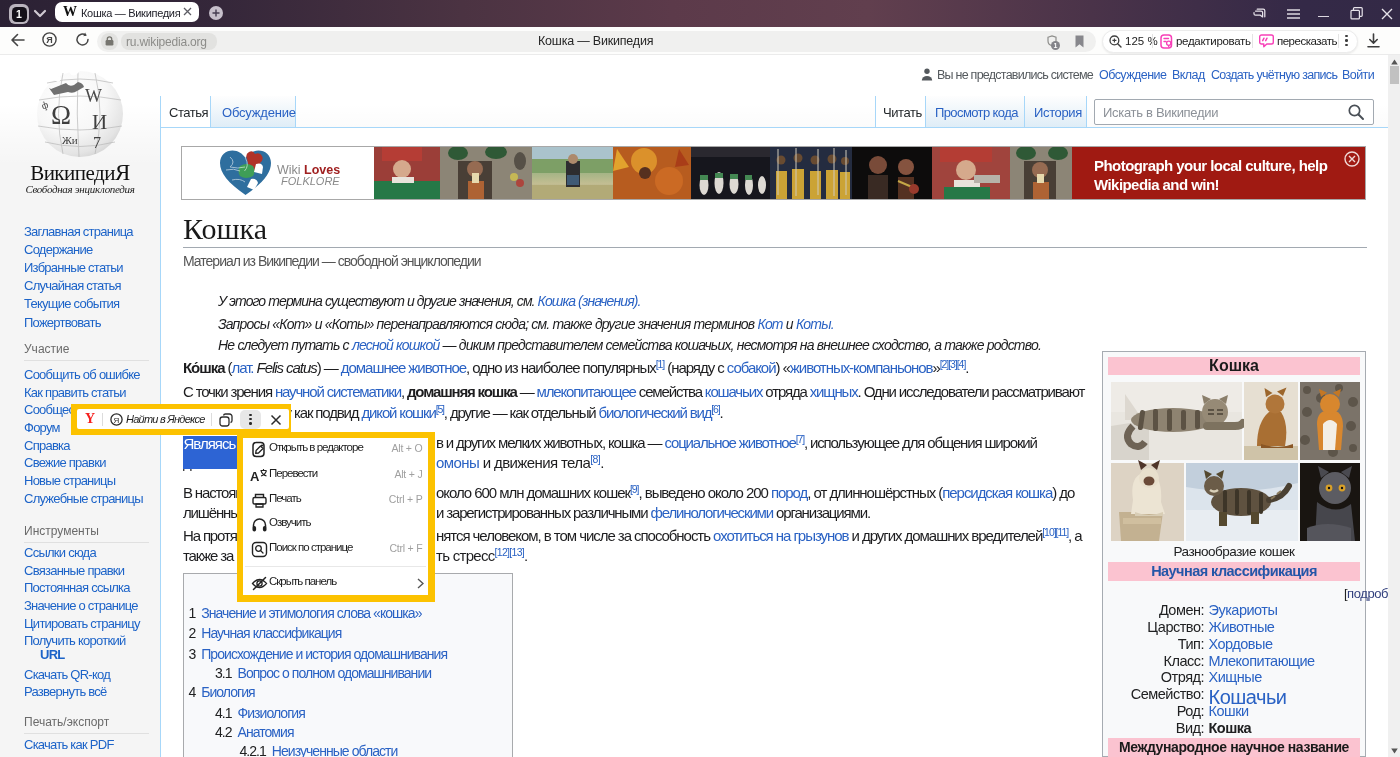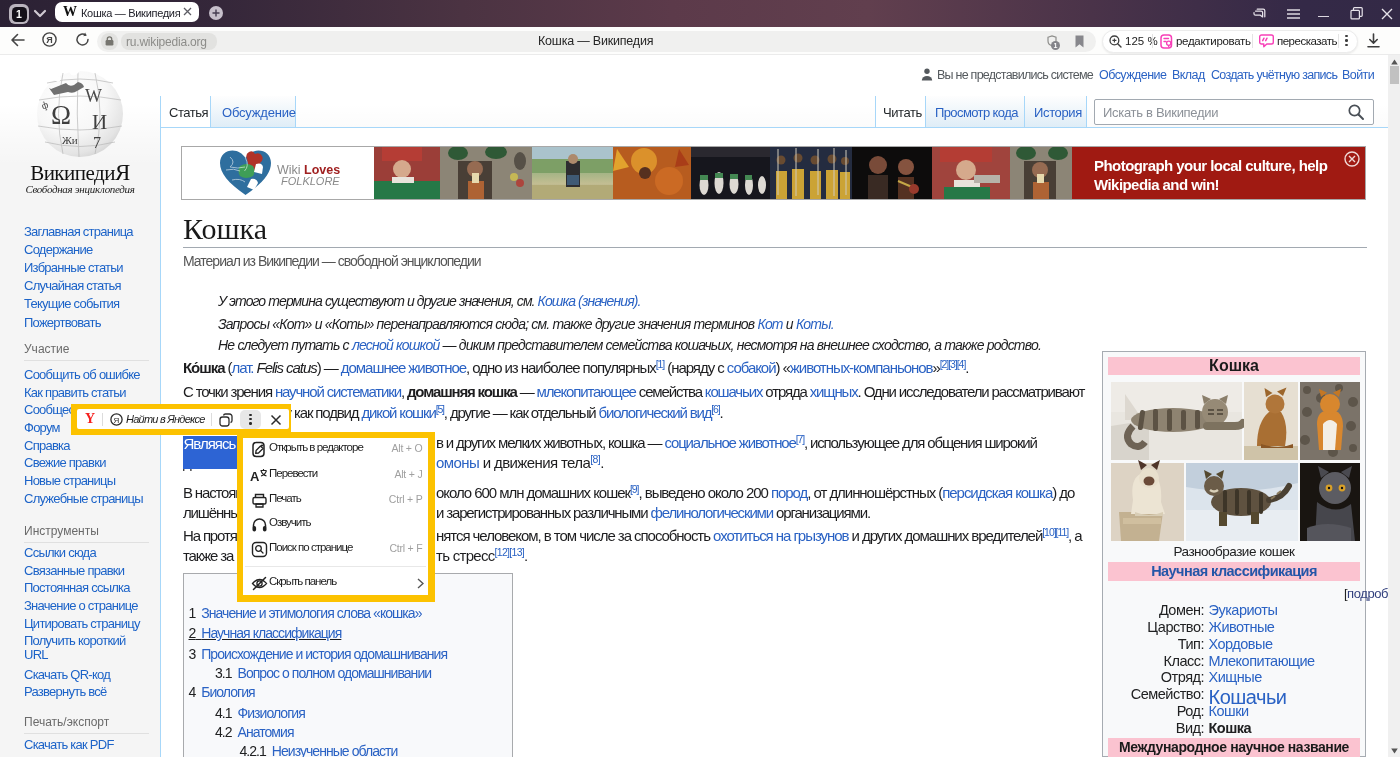--- a/index.html
+++ b/index.html
@@ -96,21 +96,21 @@
   <a class="sblink" style="left:24px;top:455px;">Свежие правки</a>
   <a class="sblink" style="left:24px;top:473px;">Новые страницы</a>
   <a class="sblink" style="left:24px;top:491px;">Служебные страницы</a>
   <div class="sbhead" style="left:24px;top:524px;width:125px;border-bottom:1px solid #e0e0e0;padding-bottom:4px;">Инструменты</div>
   <a class="sblink" style="left:24px;top:545px;">Ссылки сюда</a>
   <a class="sblink" style="left:24px;top:563px;">Связанные правки</a>
   <a class="sblink" style="left:24px;top:580px;">Постоянная ссылка</a>
   <a class="sblink" style="left:24px;top:598px;">Значение о странице</a>
   <a class="sblink" style="left:24px;top:616px;">Цитировать страницу</a>
   <a class="sblink" style="left:24px;top:633px;">Получить короткий</a>
-  <a class="sblink" style="left:24px;top:647px;">URL</a>
+  <a class="sblink" style="left:40px;top:647px;font-weight:bold;">URL</a>
   <a class="sblink" style="left:24px;top:667px;">Скачать QR-код</a>
   <a class="sblink" style="left:24px;top:684px;">Развернуть всё</a>
   <div class="sbhead" style="left:24px;top:715px;width:125px;border-bottom:1px solid #e0e0e0;padding-bottom:4px;">Печать/экспорт</div>
   <a class="sblink" style="left:24px;top:737px;">Скачать как PDF</a>
   <a class="sblink" style="left:24px;top:754px;">Версия для печати</a>
 
   <svg class="abs" style="left:921px;top:68px;" width="12" height="13" viewBox="0 0 12 13">
       <circle cx="6" cy="3.2" r="2.7" fill="#54595d"></circle>
       <path d="M0.8 12.5 a5.2 4.6 0 0 1 10.4 0 Z" fill="#54595d"></path>
     </svg>
@@ -305,21 +305,21 @@
   <div class="body-line" style="left:183px;top:502.8px;">лишённых шерсти (сфинксы), призна</div>
   <div class="body-line" id="p4l2" style="left:436px;top:502.8px;">и зарегистрированных различными <a>фелинологическими</a> организациями.</div>
   <div class="body-line" style="left:183px;top:525.7px;">На протяжении нескольких тысячел</div>
   <div class="body-line" id="p5l1" style="left:436px;top:525.7px;letter-spacing:-1.05px;">нятся человеком, в том числе за способность <a>охотиться на грызунов</a> и других домашних вредителей<sup>[10][11]</sup>, а</div>
   <div class="body-line" style="left:183px;top:545.8px;">также за</div>
   <div class="body-line" id="p5l2" style="left:436px;top:545.8px;letter-spacing:-0.7px;">ть стресс<sup>[12][13]</sup>.</div>
 
   <div class="abs" style="left:183px;top:573px;width:330px;height:190px;background:#f8f9fb;border:1px solid #a8aaad;"></div>
   <div class="abs nw" style="left:300px;top:580px;font-size:15.5px;font-weight:bold;color:#222;">Содержание</div>
   <div class="toc-line" id="toc1" style="left:188.5px;top:603.5px;"><span style="color:#202122;">1</span>&nbsp;&nbsp;<a>Значение и этимология слова «кошка»</a></div>
-  <div class="toc-line" id="toc2" style="left:188.5px;top:624.4px;text-decoration:underline;"><span style="color:#202122;">2</span>&nbsp;&nbsp;<a>Научная классификация</a></div>
+  <div class="toc-line" id="toc2" style="left:188.5px;top:624.4px;"><span style="color:#202122;">2</span>&nbsp;&nbsp;<a>Научная классификация</a></div>
   <div class="toc-line" id="toc3" style="left:188.5px;top:645px;"><span style="color:#202122;">3</span>&nbsp;&nbsp;<a>Происхождение и история одомашнивания</a></div>
   <div class="toc-line" id="toc31" style="left:215px;top:663.9px;"><span style="color:#202122;">3.1</span>&nbsp;&nbsp;<a>Вопрос о полном одомашнивании</a></div>
   <div class="toc-line" id="toc4" style="left:188.5px;top:683.4px;"><span style="color:#202122;">4</span>&nbsp;&nbsp;<a>Биология</a></div>
   <div class="toc-line" id="toc41" style="left:215px;top:703.8px;"><span style="color:#202122;">4.1</span>&nbsp;&nbsp;<a>Физиология</a></div>
   <div class="toc-line" id="toc42" style="left:215px;top:723.2px;"><span style="color:#202122;">4.2</span>&nbsp;&nbsp;<a>Анатомия</a></div>
   <div class="toc-line" id="toc421" style="left:239.5px;top:741.5px;"><span style="color:#202122;">4.2.1</span>&nbsp;&nbsp;<a>Неизученные области</a></div>
 
   <div class="abs" style="left:1102px;top:351px;width:264px;height:406px;background:#f8f9fa;border:1px solid #a6abb1;"></div>
   <div class="pinkbar nw" style="left:1108px;top:356.5px;width:252px;height:18px;font-size:16px;font-weight:bold;color:#1a1a1a;line-height:18px;">Кошка</div>
 

